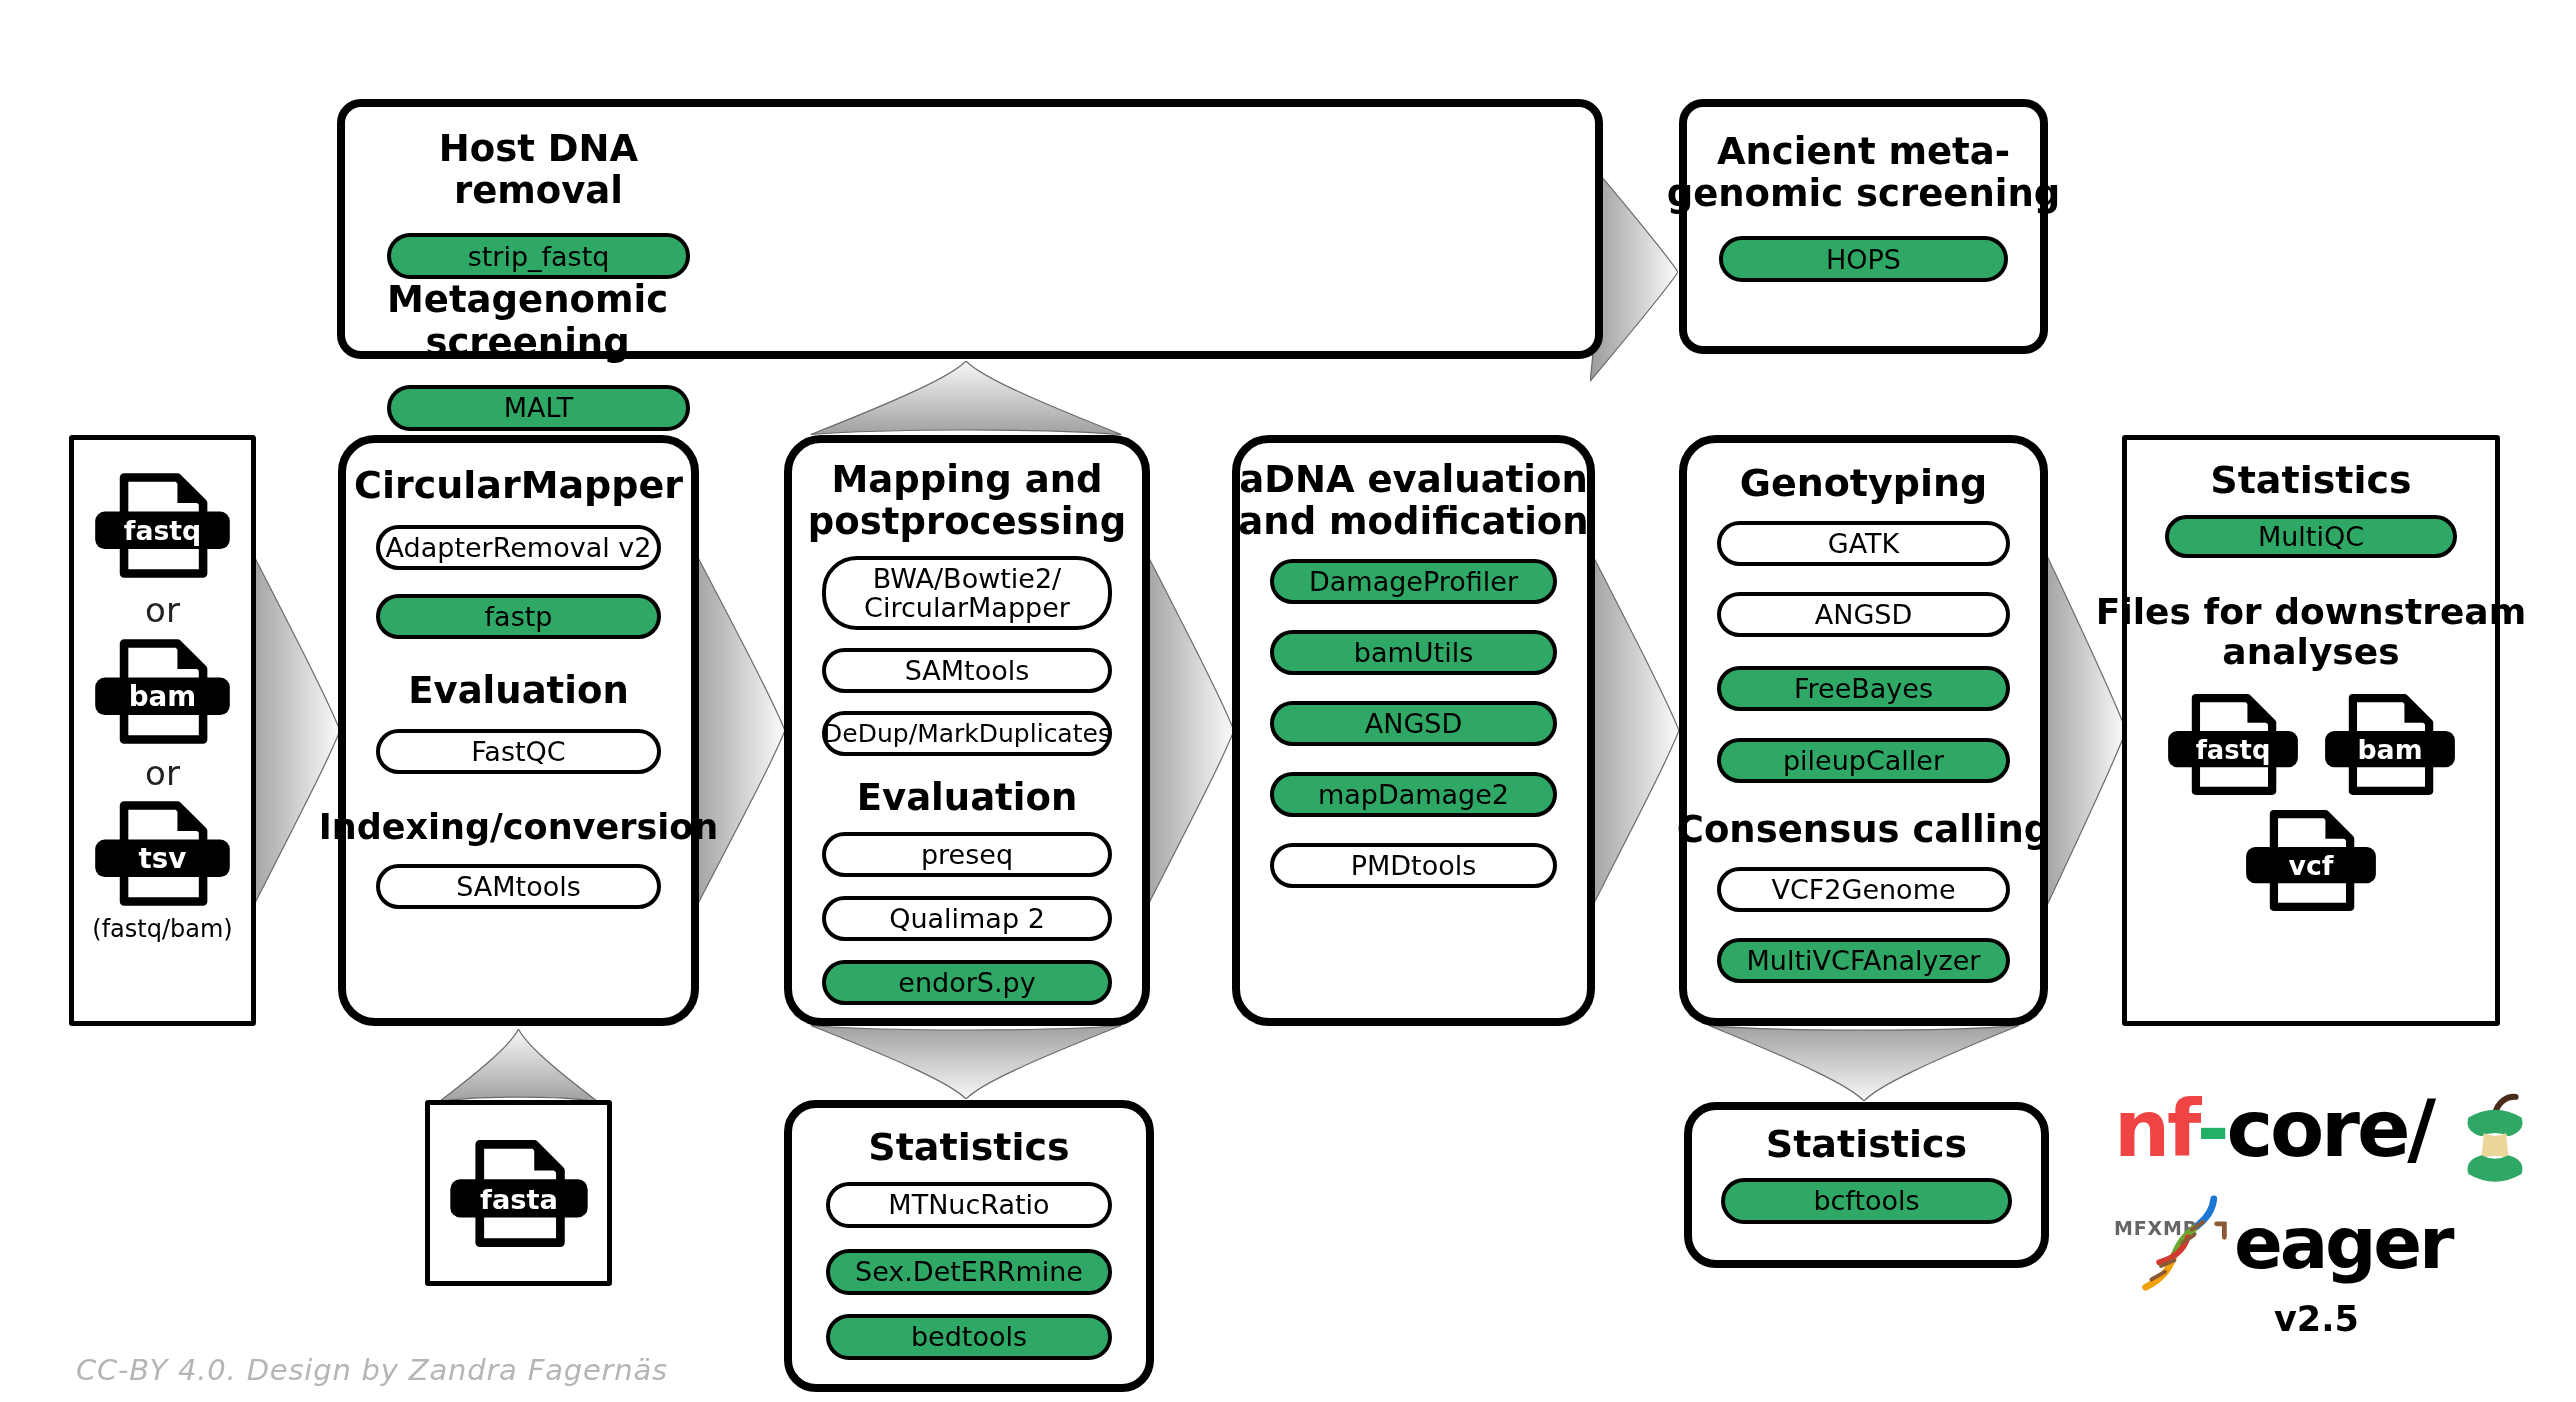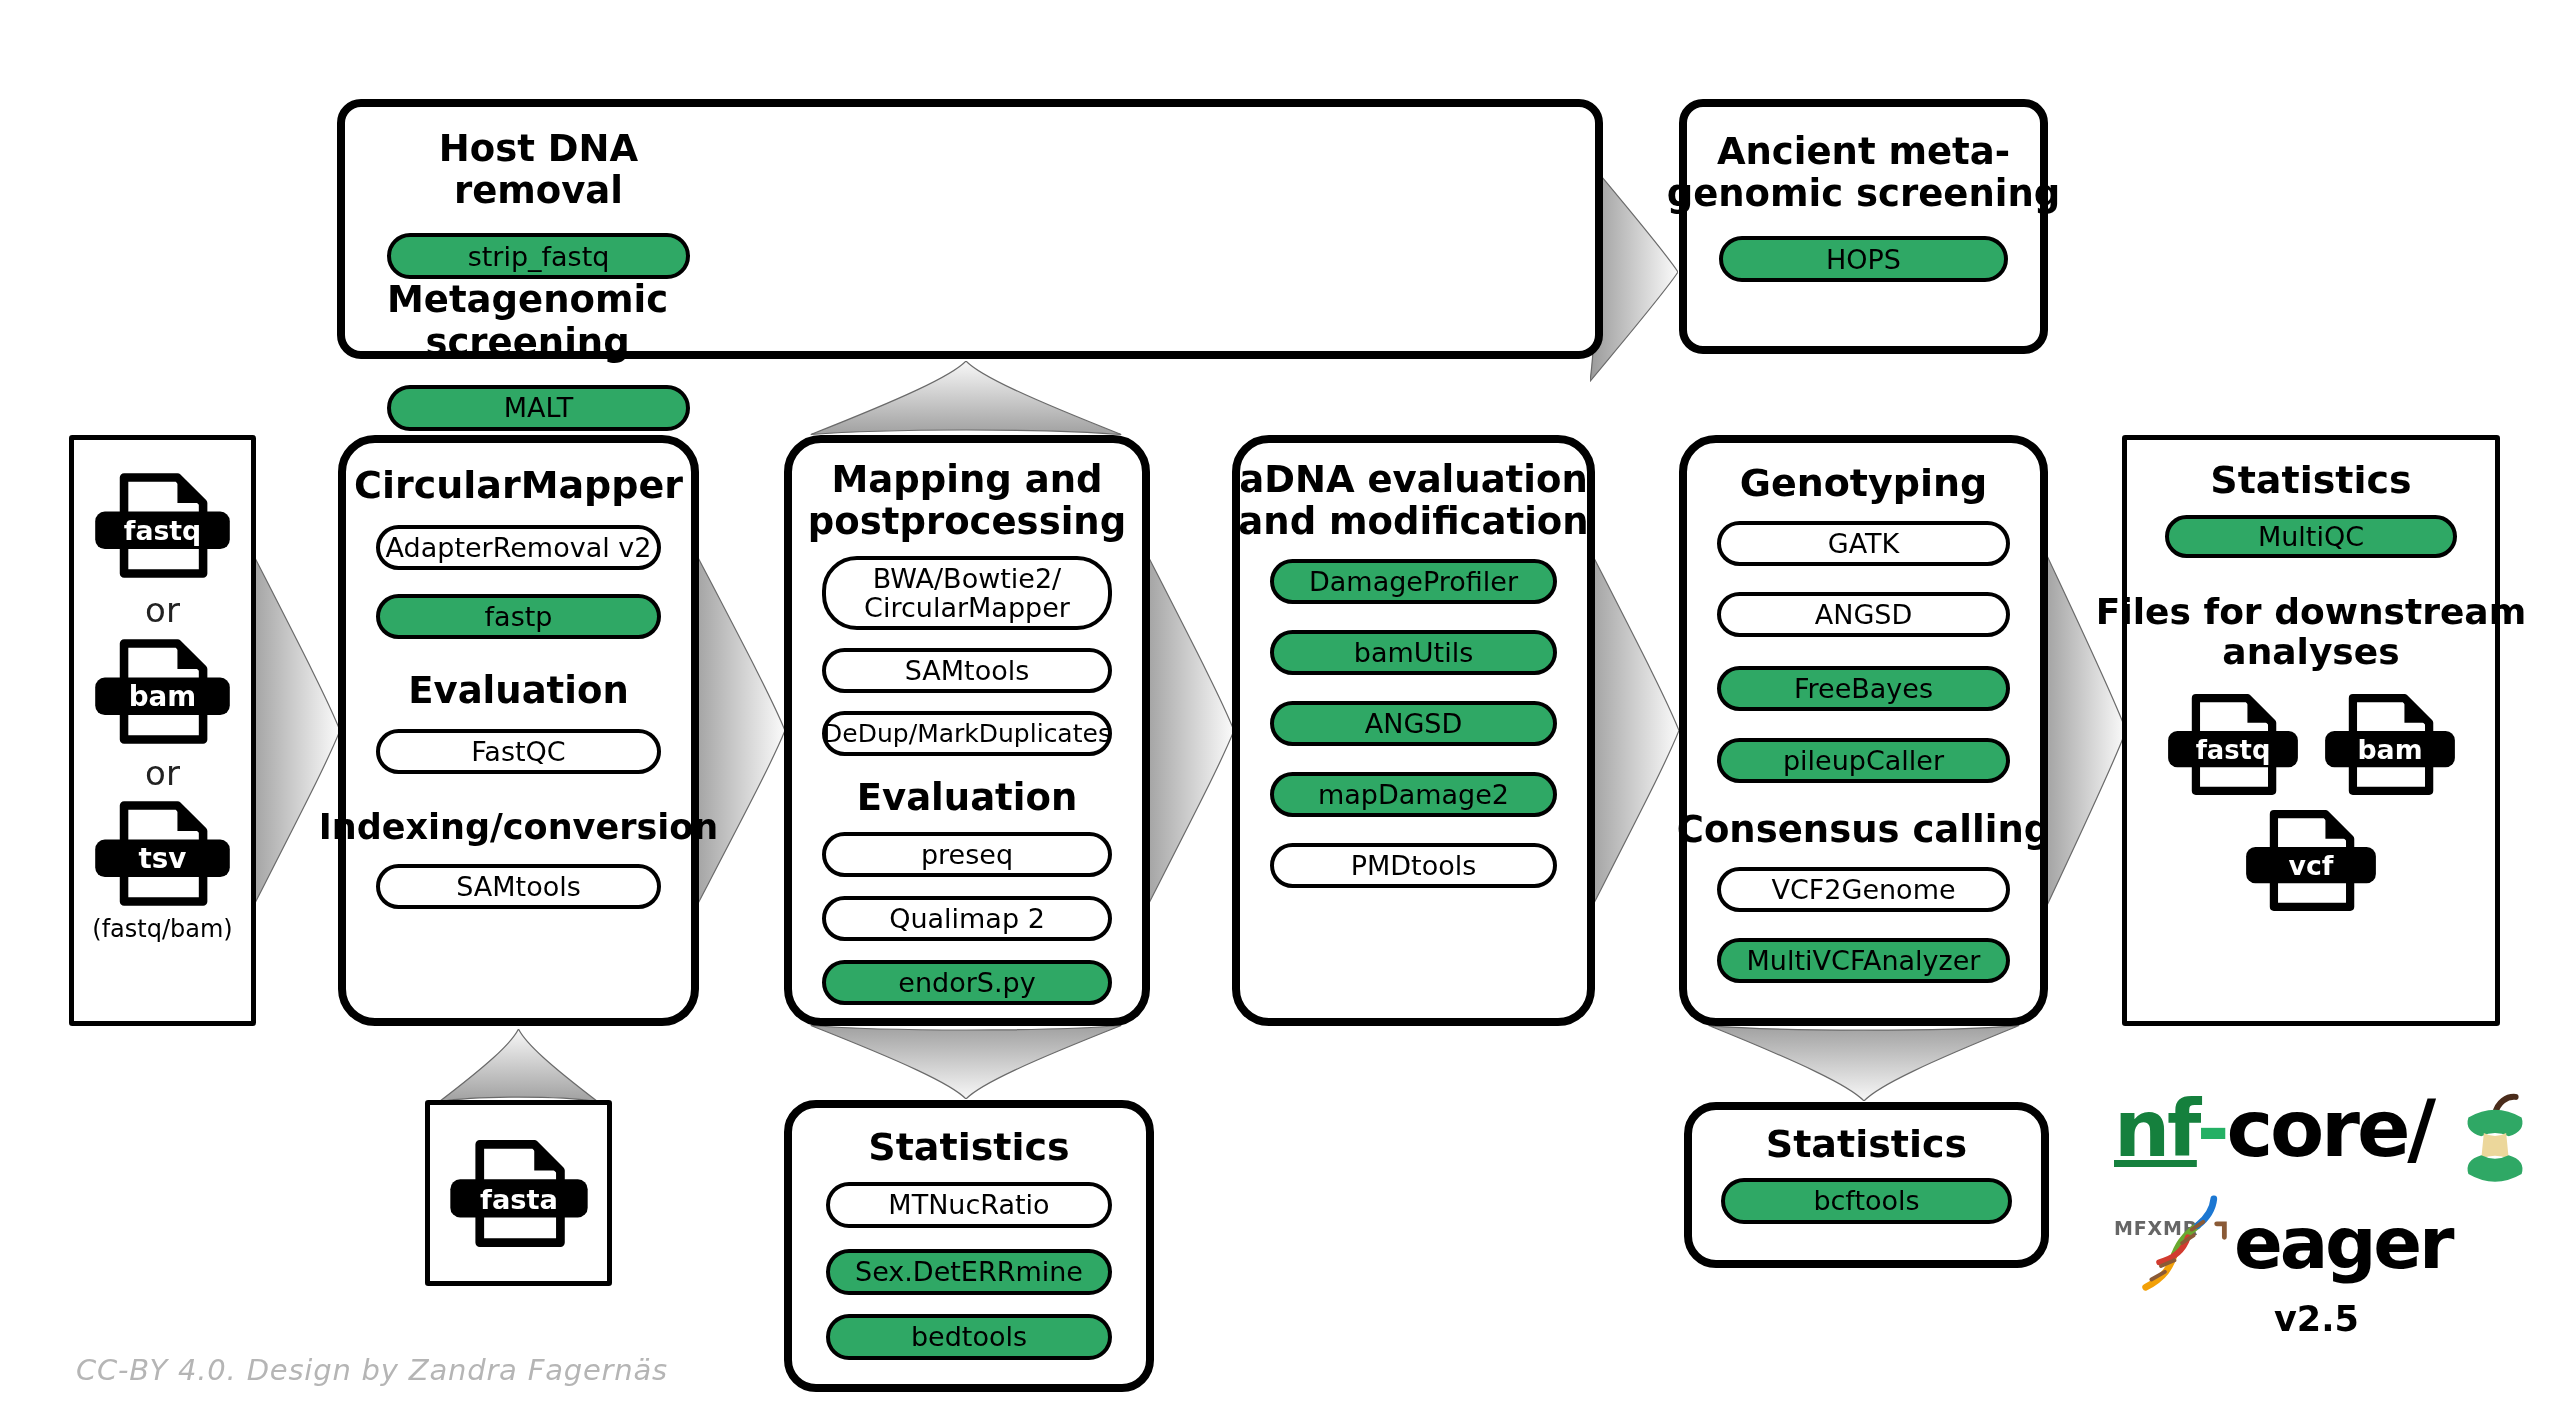--- a/index.html
+++ b/index.html
@@ -32,21 +32,21 @@
   .ficon { display:block; }
 
   
   .or { font-size:34px; color:#222; text-align:center; }
   .caption { font-size:24px; text-align:right; white-space:nowrap; }
 
   
   #logo { position:absolute; left:2114px; top:1090px; width:449px; z-index:2; }
   .logo-line1 { display:flex; align-items:flex-start; }
   .wordmark { font-weight:bold; font-size:79px; letter-spacing:-3.2px; line-height:1; white-space:nowrap; }
-  .wordmark .nf { color:#15803d;text-decoration:underline; }
+  .wordmark .nf { color:#ef4444; }
   .wordmark .dash { color:#24b064; }
   .logo-line2 { display:flex; align-items:center; margin-top:1.6px; }
   .eager { font-weight:bold; font-size:72px; letter-spacing:-3.2px; line-height:1; }
   .runes { position:absolute; font-size:19px; color:#666; letter-spacing:0.8px; font-weight:bold; }
   .version { font-weight:bold; font-size:35px; margin-top:8px; margin-left:160px; }
 
   #credit { position:absolute; left:76px; top:1353px; font-size:29px; font-style:italic;
             color:#b5b5b5; letter-spacing:0.8px; z-index:2; white-space:nowrap; }
 </style>
 </head>

